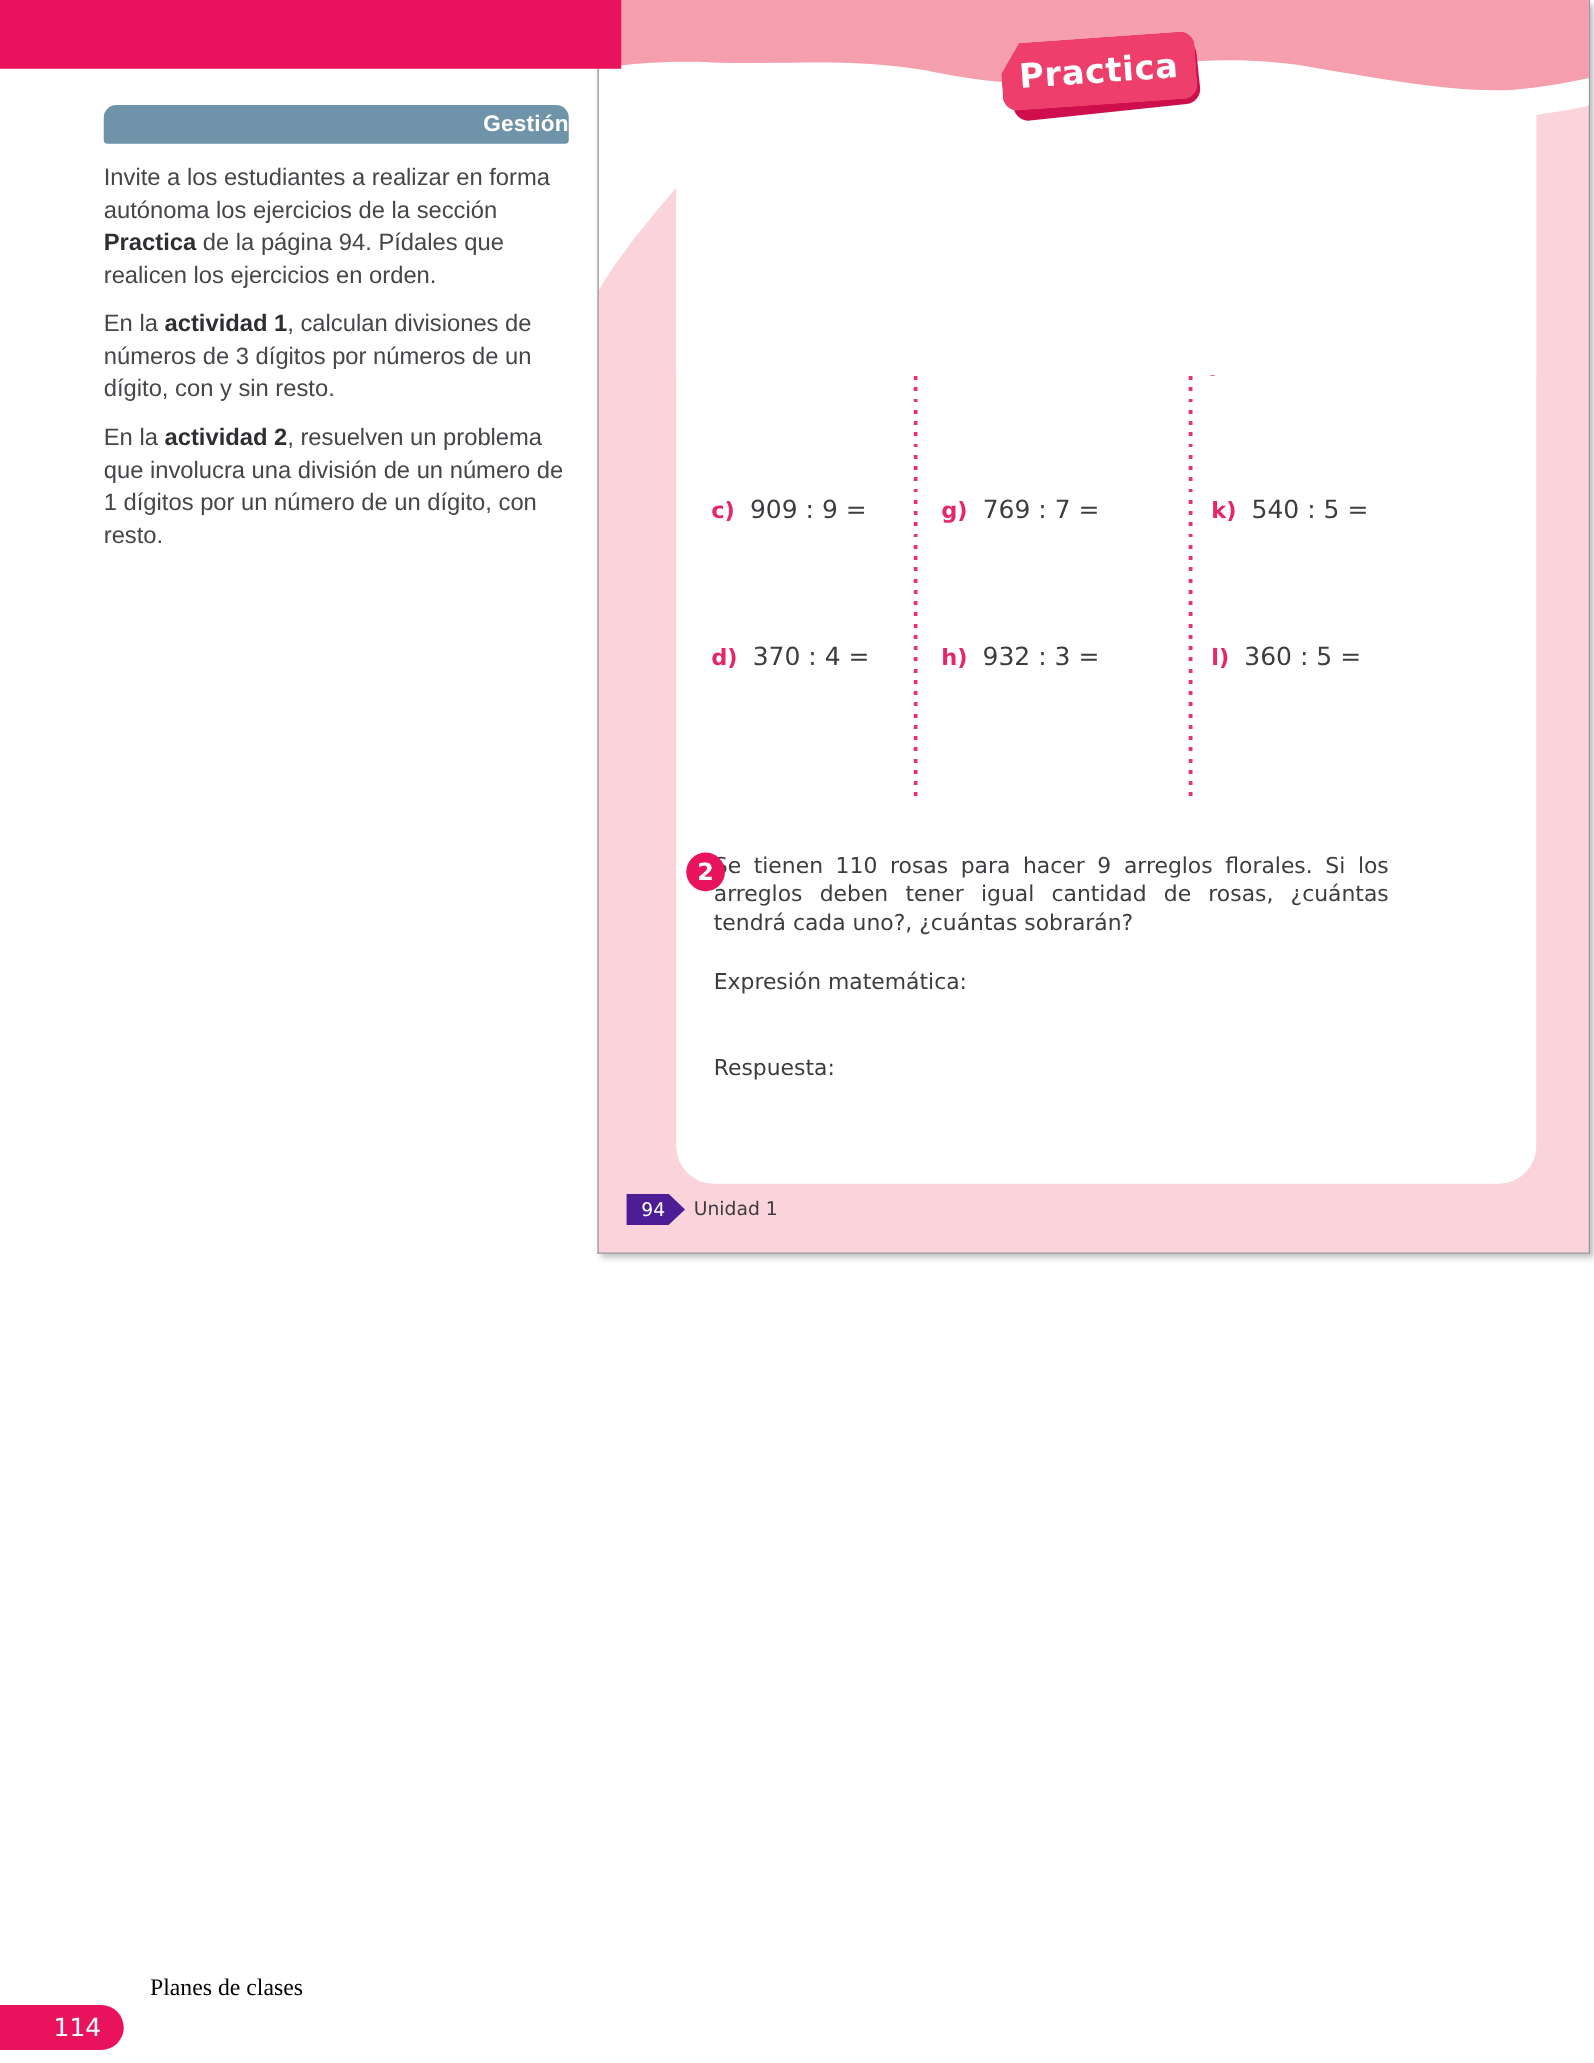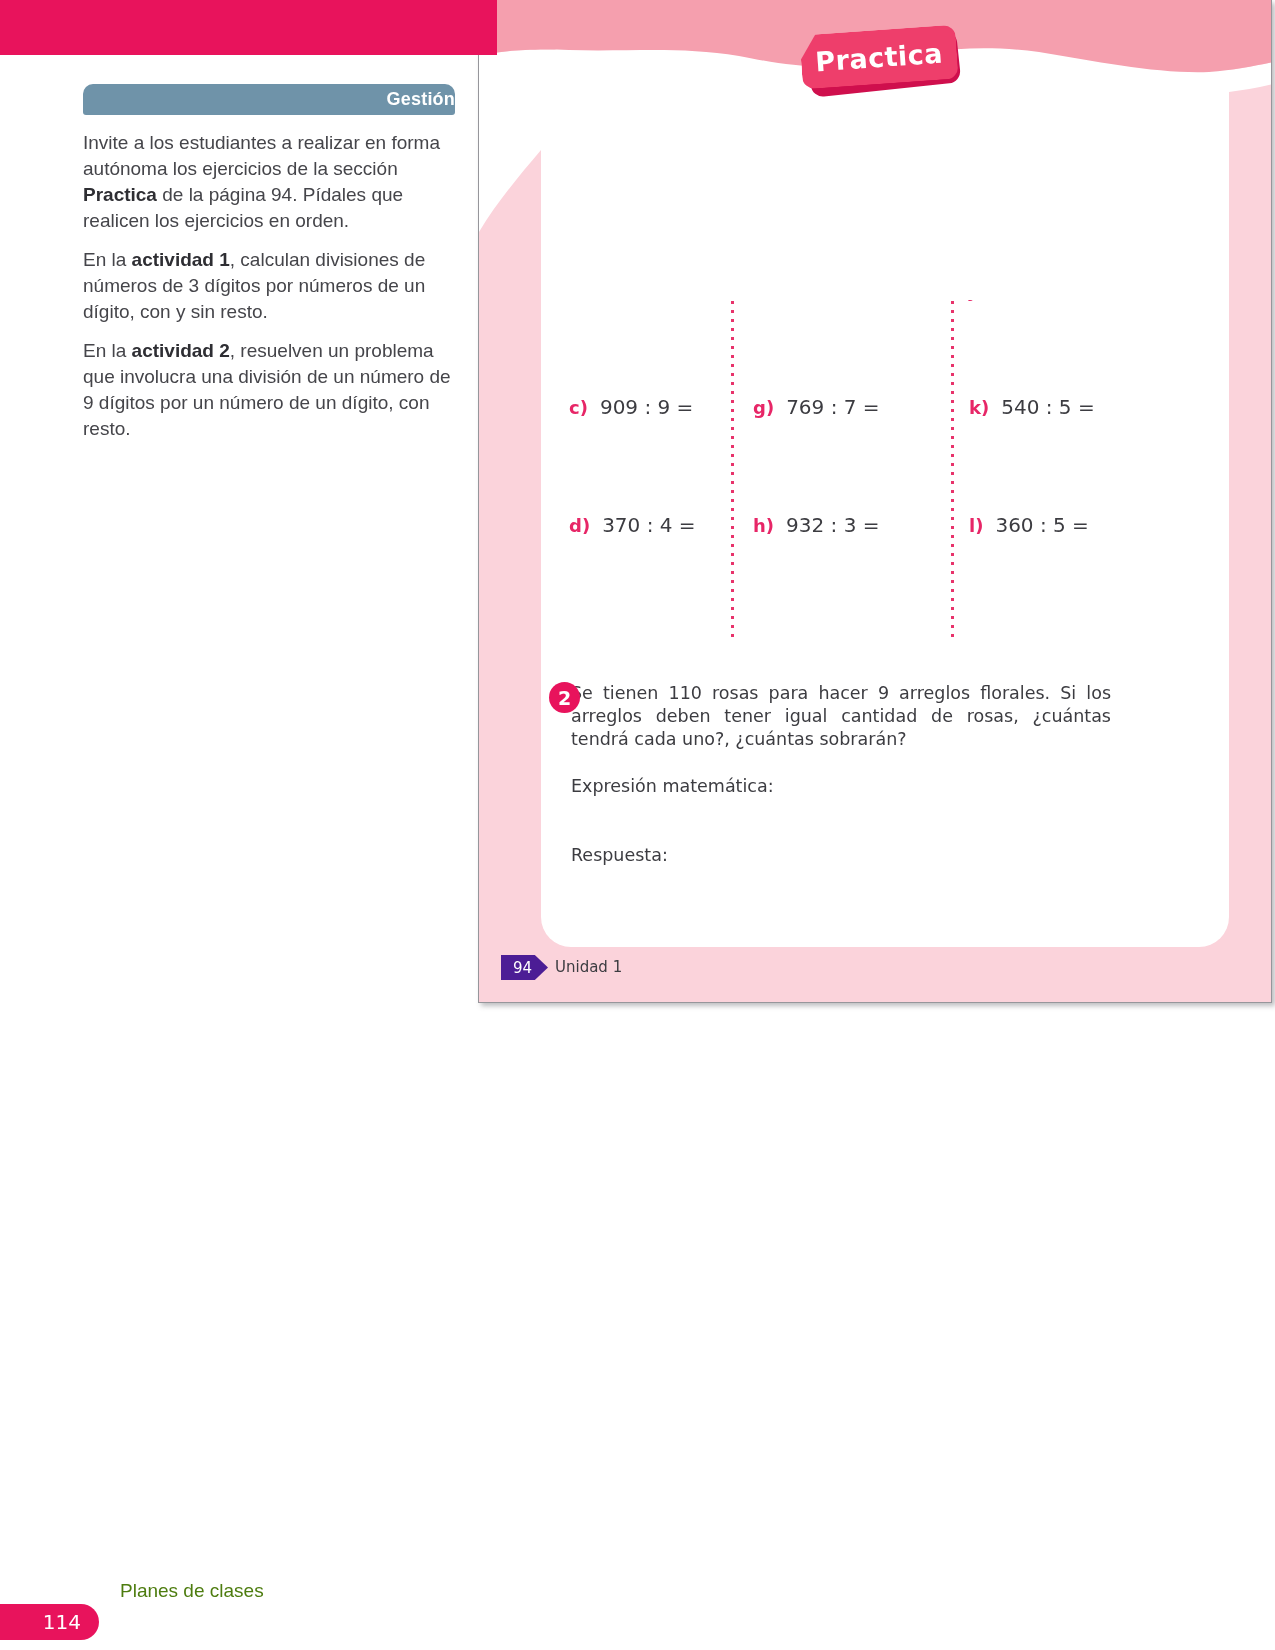--- a/index.html
+++ b/index.html
@@ -80,37 +80,37 @@
   .unit-label{position:absolute;left:76px;top:958px;font-size:15px;z-index:4;}
 
   
   .page-pill{
     position:absolute;left:0;top:1572px;width:99px;height:36px;background:#e8135c;
     border-radius:0 18px 18px 0;display:flex;align-items:center;justify-content:flex-end;
     color:#fff;font-size:20px;padding-right:18px;box-sizing:border-box;
     font-family:"DejaVu Sans", sans-serif;z-index:5;margin-top:32px;
   }
   .footer-label{
-    position:absolute;left:120px;top:1580px;font-size:19px;color:#4d7c0f;
-    font-family:Liberation Sans, sans-serif;
+    position:absolute;left:120px;top:1580px;font-size:19px;color:#000000;
+    font-family:Liberation Serif, serif;
   }
 </style>
 </head>
 <body>
 
 <div class="topbar"></div>
 
 <div class="gestion-header">
   <span>Gestión</span>
 </div>
 
 <div class="guide-text">
   <p><span>Invite a los estudiantes a realizar en forma autónoma los ejercicios de la sección </span><b>Practica</b><span> de la página 94. Pídales que realicen los ejercicios en orden.</span></p>
   <p><span>En la </span><b>actividad 1</b><span>, calculan divisiones de números de 3 dígitos por números de un dígito, con y sin resto.</span></p>
-  <p><span>En la </span><b>actividad 2</b><span>, resuelven un problema que involucra una división de un número de 9 dígitos por un número de un dígito, con resto.</span></p>
+  <p><span>En la </span><b>actividad 2</b><span>, resuelven un problema que involucra una división de un número de 1 dígitos por un número de un dígito, con resto.</span></p>
 </div>
 
 <div class="panel">
 
   <div class="card">
 
     <div class="num-circle" style="left:8px;top:80px;">
       <span>1</span>
     </div>
     <div class="wb divide-label">Divide.</div>

